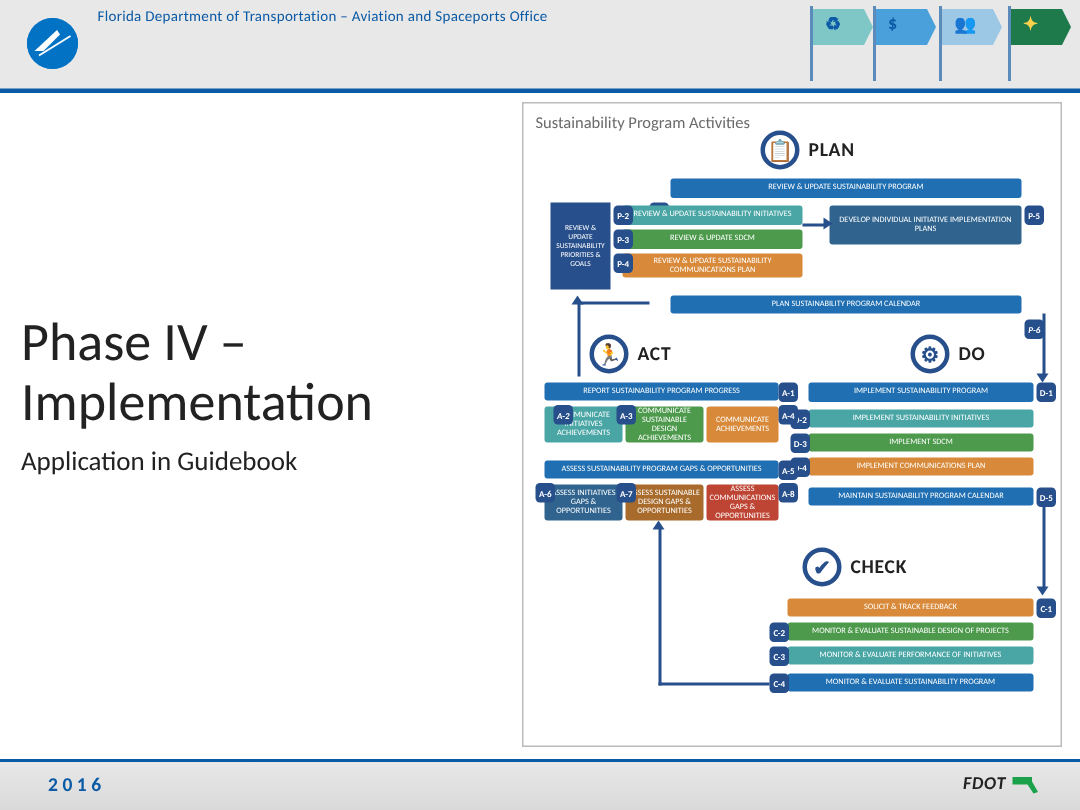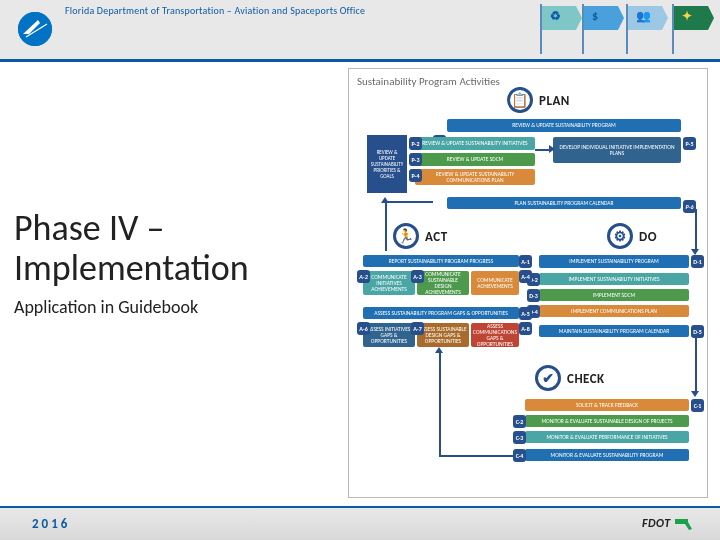--- a/index.html
+++ b/index.html
@@ -129,21 +129,21 @@
   <div class="num" style="left:60px; top:68px;">P-2</div>
   <div class="pill c-green" style="left:66px; top:84px; width:120px; height:13px;">REVIEW &amp; UPDATE SDCM</div>
   <div class="num" style="left:60px; top:84px;">P-3</div>
   <div class="pill c-orange" style="left:66px; top:100px; width:120px; height:16px;">REVIEW &amp; UPDATE SUSTAINABILITY COMMUNICATIONS PLAN</div>
   <div class="num" style="left:60px; top:100px;">P-4</div>
 
   <div class="pill c-blue2" style="left:204px; top:68px; width:128px; height:26px;">DEVELOP INDIVIDUAL INITIATIVE IMPLEMENTATION PLANS</div>
   <div class="num" style="left:334px; top:68px;">P-5</div>
 
   <div class="pill c-blue" style="left:98px; top:128px; width:234px; height:12px;">PLAN SUSTAINABILITY PROGRAM CALENDAR</div>
-  <div class="num" style="left:334px; top:131px;font-style:italic;">P-6</div>
+  <div class="num" style="left:334px; top:144px;font-style:italic;">P-6</div>
 
   <div class="sec" style="left:258px; top:154px;">
     <div class="circ">⚙</div>
     <div class="lbl">DO</div>
   </div>
   <div class="pill c-blue wide" style="left:190px; top:186px; width:150px;">IMPLEMENT SUSTAINABILITY PROGRAM</div>
   <div class="num" style="left:342px; top:186px;">D-1</div>
   <div class="pill c-teal" style="left:190px; top:204px; width:150px; height:12px;">IMPLEMENT SUSTAINABILITY INITIATIVES</div>
   <div class="num" style="left:178px; top:204px;">D-2</div>
   <div class="pill c-green" style="left:190px; top:220px; width:150px; height:12px;">IMPLEMENT SDCM</div>
@@ -166,21 +166,21 @@
   <div class="pill c-blue" style="left:176px; top:380px; width:164px; height:12px;">MONITOR &amp; EVALUATE SUSTAINABILITY PROGRAM</div>
   <div class="num" style="left:164px; top:380px;">C-4</div>
 
   <div class="sec" style="left:44px; top:154px;">
     <div class="circ">🏃</div>
     <div class="lbl">ACT</div>
   </div>
   <div class="pill c-blue" style="left:14px; top:186px; width:156px; height:12px;">REPORT SUSTAINABILITY PROGRAM PROGRESS</div>
   <div class="num" style="left:170px; top:186px;text-align:right;">A-1</div>
   <div class="pill c-teal  box" style="left:14px;  top:202px;">COMMUNICATE INITIATIVES ACHIEVEMENTS</div>
-  <div class="num" style="left:8px; top:201px;font-style:italic;">A-2</div>
+  <div class="num" style="left:20px; top:201px;font-style:italic;">A-2</div>
   <div class="pill c-green box" style="left:68px;  top:202px;">COMMUNICATE SUSTAINABLE DESIGN ACHIEVEMENTS</div>
   <div class="num" style="left:62px; top:201px;">A-3</div>
   <div class="pill c-orange box" style="left:122px; top:202px; width:48px;">COMMUNICATE ACHIEVEMENTS</div>
   <div class="num" style="left:170px; top:201px;">A-4</div>
 
   <div class="pill c-blue" style="left:14px; top:238px; width:156px; height:12px;">ASSESS SUSTAINABILITY PROGRAM GAPS &amp; OPPORTUNITIES</div>
   <div class="num" style="left:170px; top:238px;">A-5</div>
   <div class="pill c-blue2 box" style="left:14px;  top:254px;">ASSESS INITIATIVES GAPS &amp; OPPORTUNITIES</div>
   <div class="num" style="left:8px; top:253px;">A-6</div>
   <div class="pill c-brown box" style="left:68px;  top:254px;">ASSESS SUSTAINABLE DESIGN GAPS &amp; OPPORTUNITIES</div>

